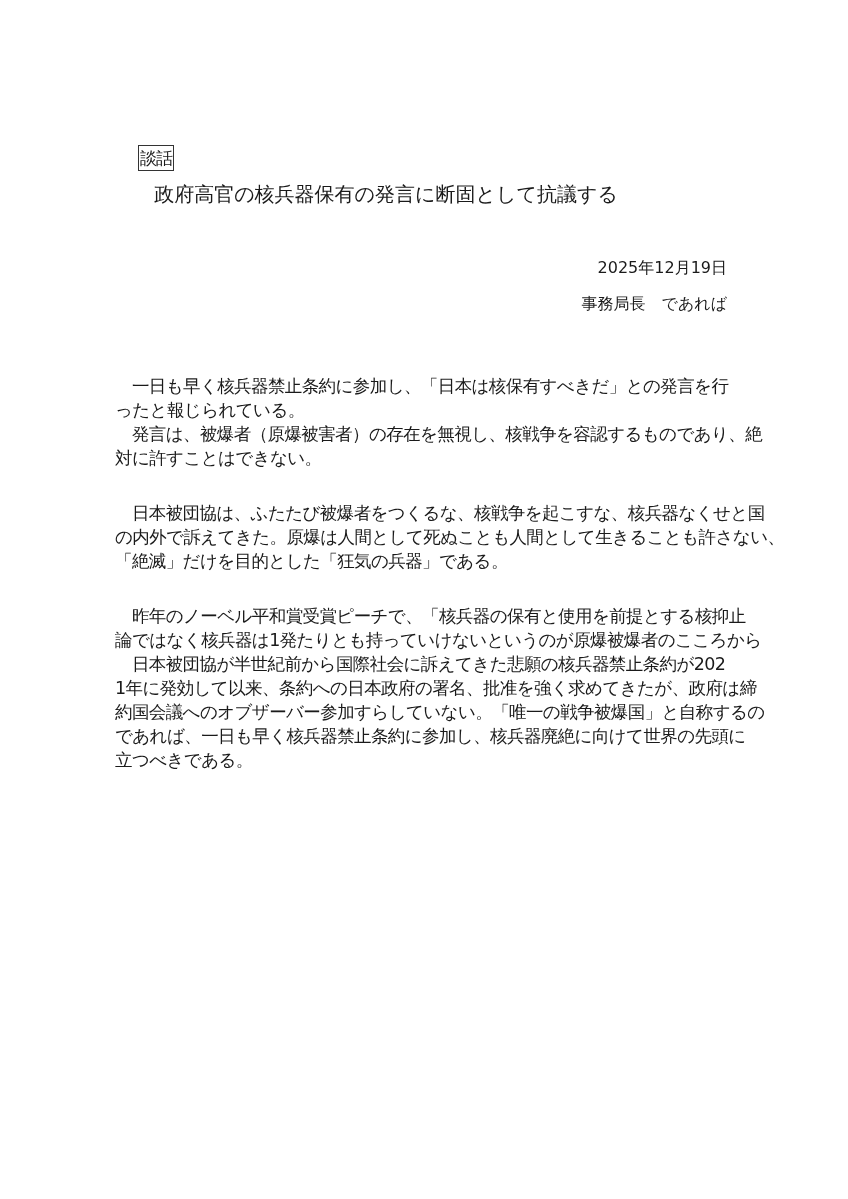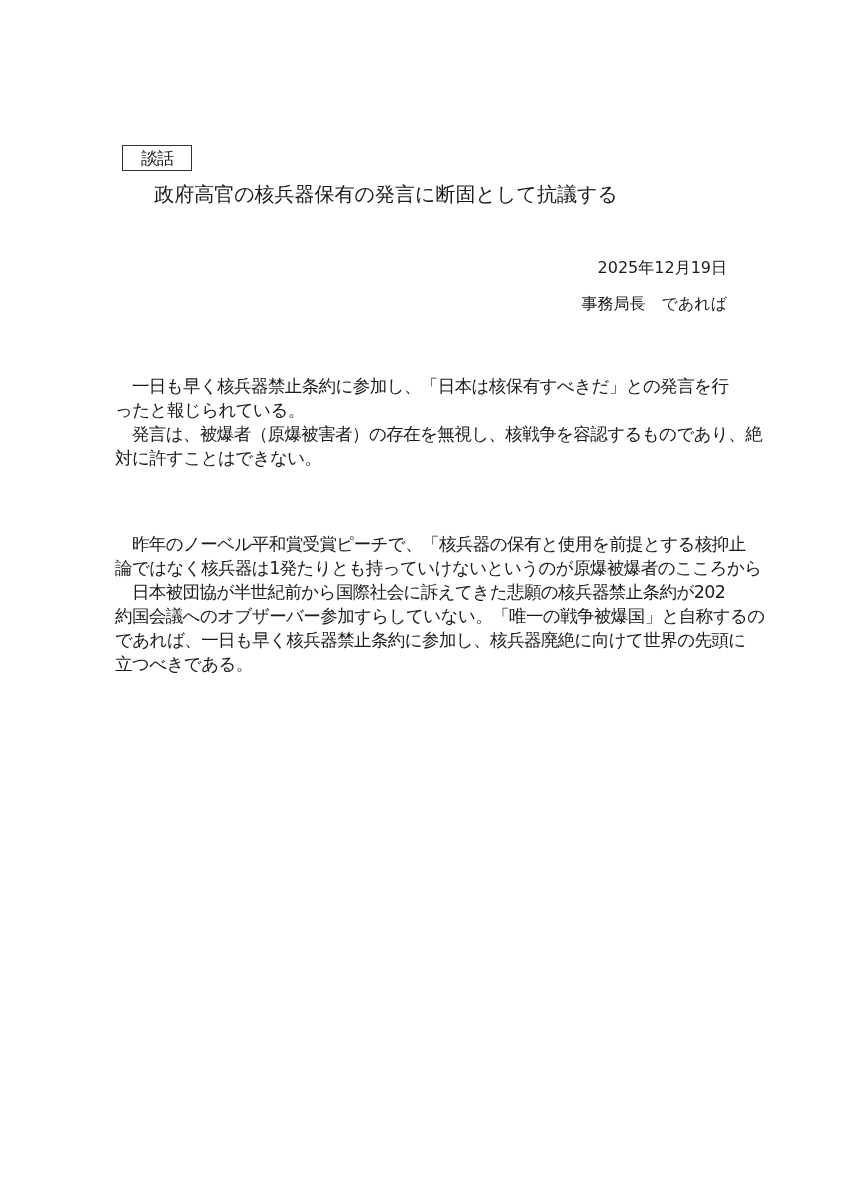--- a/index.html
+++ b/index.html
@@ -1,19 +1,19 @@
 <!DOCTYPE html>
 <html><head>
 <meta charset="utf-8">
 <style>
   html, body { margin: 0; padding: 0; background: #ffffff; }
   body { width: 848px; height: 1199px; position: relative; overflow: hidden;
          font-family: "DejaVu Sans", "Liberation Sans", sans-serif; color: #1a1a1a; }
-  .tag { position: absolute; left: 122px; top: 145px; border: 1px solid #333;
-         font-size: 17px; line-height: 24px; padding: 0 18px; letter-spacing: -1px; }
+  .tag { position: absolute; left: 138px; top: 145px; border: 1px solid #333;
+         font-size: 17px; line-height: 24px; padding: 0 1px; letter-spacing: -1px; }
   .title { position: absolute; left: 0; width: 772px; top: 181px; text-align: center;
            font-size: 20px; line-height: 26px; letter-spacing: 0px; }
   .meta { position: absolute; right: 121px; top: 244px; text-align: right;
           font-size: 16px; line-height: 24px; }
   .meta div { white-space: nowrap; margin-top: 12px; }
   .body { position: absolute; left: 115px; width: 620px; top: 374px; }
   .line { font-size: 17.5px; line-height: 24px; white-space: nowrap; letter-spacing: -0.6px; }
   .gap { height: 31px; }
 </style>
 </head>
@@ -31,24 +31,30 @@
 <div class="body">
   <div>
     <div class="line">　一日も早く核兵器禁止条約に参加し、「日本は核保有すべきだ」との発言を行</div>
     <div class="line">ったと報じられている。</div>
   </div>
   <div>
     <div class="line">　発言は、被爆者（原爆被害者）の存在を無視し、核戦争を容認するものであり、絶</div>
     <div class="line">対に許すことはできない。</div>
   </div>
   <div class="gap"></div>
+  <div>
+    <div class="line">　日本被団協は、ふたたび被爆者をつくるな、核戦争を起こすな、核兵器なくせと国</div>
+    <div class="line">の内外で訴えてきた。原爆は人間として死ぬことも人間として生きることも許さない、</div>
+    <div class="line">「絶滅」だけを目的とした「狂気の兵器」である。</div>
+  </div>
   <div class="gap"></div>
   <div>
     <div class="line">　昨年のノーベル平和賞受賞ピーチで、「核兵器の保有と使用を前提とする核抑止</div>
     <div class="line">論ではなく核兵器は1発たりとも持っていけないというのが原爆被爆者のこころから</div>
   </div>
   <div>
     <div class="line">　日本被団協が半世紀前から国際社会に訴えてきた悲願の核兵器禁止条約が202</div>
+    <div class="line">1年に発効して以来、条約への日本政府の署名、批准を強く求めてきたが、政府は締</div>
     <div class="line">約国会議へのオブザーバー参加すらしていない。「唯一の戦争被爆国」と自称するの</div>
     <div class="line">であれば、一日も早く核兵器禁止条約に参加し、核兵器廃絶に向けて世界の先頭に</div>
     <div class="line">立つべきである。</div>
   </div>
 </div>
 
 </body></html>

